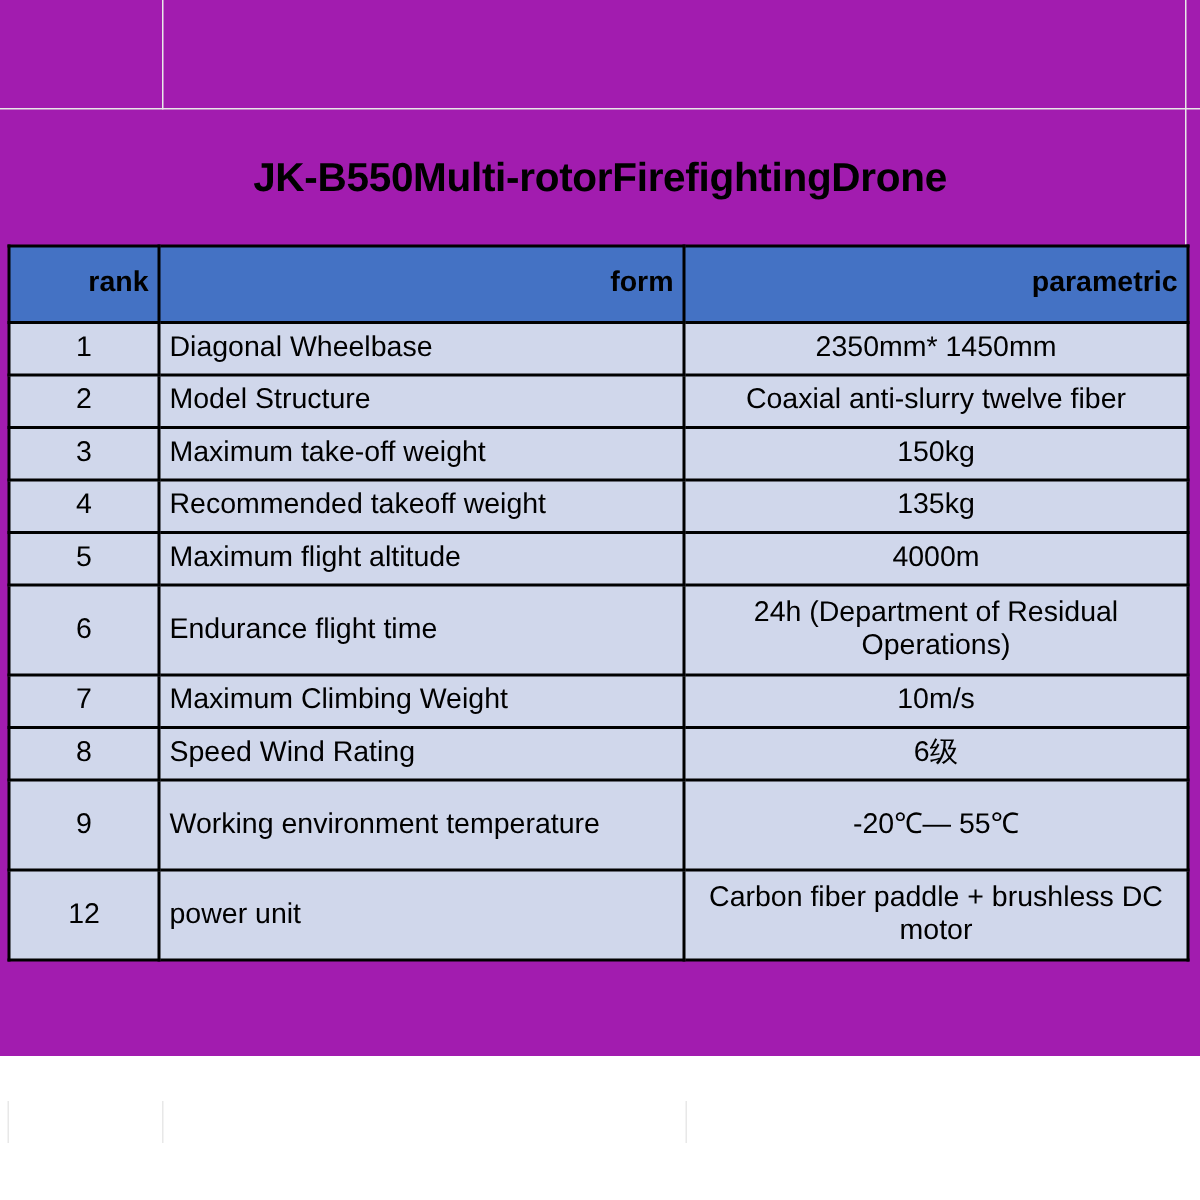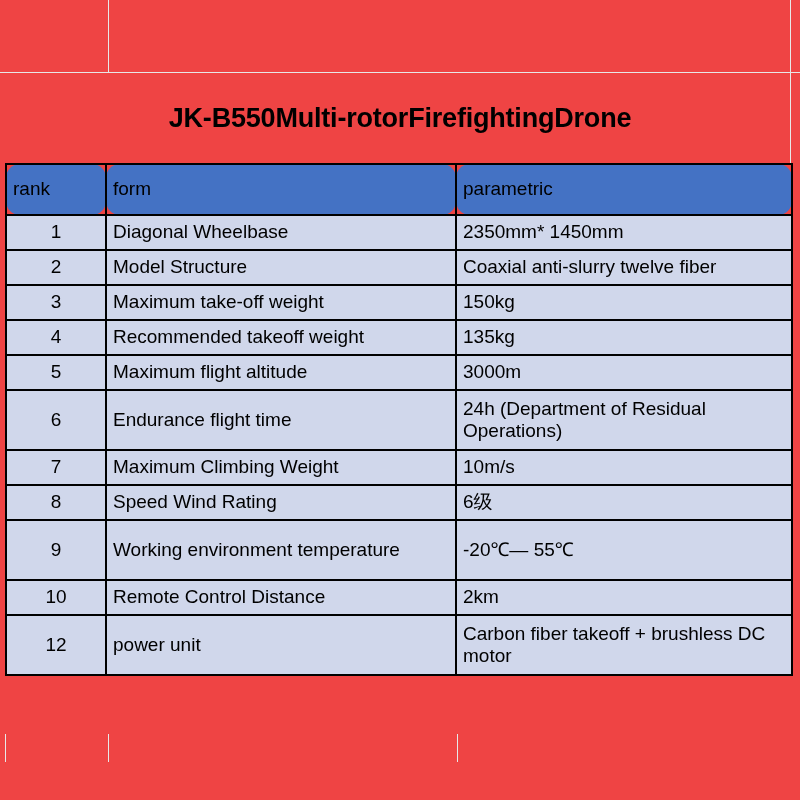--- a/index.html
+++ b/index.html
@@ -10,22 +10,22 @@
     width: 800px;
     height: 800px;
     background: #ffffff;
     font-family: "Liberation Sans", sans-serif;
     overflow: hidden;
   }
 
   #page {
     position: relative;
     width: 800px;
-    height: 800px;
-    background: #ef4444;
+    height: 704px;
+    background: #a21caf;
   }
 
   
   .gridline-h {
     position: absolute;
     left: 0;
     width: 800px;
     height: 1px;
     background: #e8e8e8;
   }
@@ -81,32 +81,31 @@
     font-size: 19px;
     color: #000000;
     line-height: 1.18;
     padding: 0 6px;
     vertical-align: middle;
   }
 
   table.spec-table thead th {
     background: #4472c4;
     height: 49px;
-    text-align: left;
-    font-weight: normal;
-    border-radius: 14px;
+    text-align: right;
+    font-weight: bold;
   }
 
   table.spec-table tbody td {
     background: #d0d7eb;
   }
 
   td.c-rank  { text-align: center; }
   td.c-form  { text-align: left; }
-  td.c-param { text-align: left; padding-left: 7px; }
+  td.c-param { text-align: center; padding-left: 7px; }
 
   tr.row-1h td { height: 33px; }
   tr.row-2h td { height: 58px; }
 </style>
 </head>
 <body>
 
 <div id="page">
 
   <div class="gridline-h" style="top:72px;"></div>
@@ -156,21 +155,21 @@
 
         <tr class="row-1h">
           <td class="c-rank">4</td>
           <td class="c-form">Recommended takeoff weight</td>
           <td class="c-param">135kg</td>
         </tr>
 
         <tr class="row-1h">
           <td class="c-rank">5</td>
           <td class="c-form">Maximum flight altitude</td>
-          <td class="c-param">3000m</td>
+          <td class="c-param">4000m</td>
         </tr>
 
         <tr class="row-2h">
           <td class="c-rank">6</td>
           <td class="c-form">Endurance flight time</td>
           <td class="c-param">24h (Department of Residual Operations)</td>
         </tr>
 
         <tr class="row-1h">
           <td class="c-rank">7</td>
@@ -183,30 +182,25 @@
           <td class="c-form">Speed Wind Rating</td>
           <td class="c-param">6级</td>
         </tr>
 
         <tr class="row-2h">
           <td class="c-rank">9</td>
           <td class="c-form">Working environment temperature</td>
           <td class="c-param">-20℃— 55℃</td>
         </tr>
 
-        <tr class="row-1h">
-          <td class="c-rank">10</td>
-          <td class="c-form">Remote Control Distance</td>
-          <td class="c-param">2km</td>
-        </tr>
 
 
         <tr class="row-2h">
           <td class="c-rank">12</td>
           <td class="c-form">power unit</td>
-          <td class="c-param">Carbon fiber takeoff + brushless DC motor</td>
+          <td class="c-param">Carbon fiber paddle + brushless DC motor</td>
         </tr>
 
       </tbody>
     </table>
   </div>
 
 </div>
 
 </body></html>

